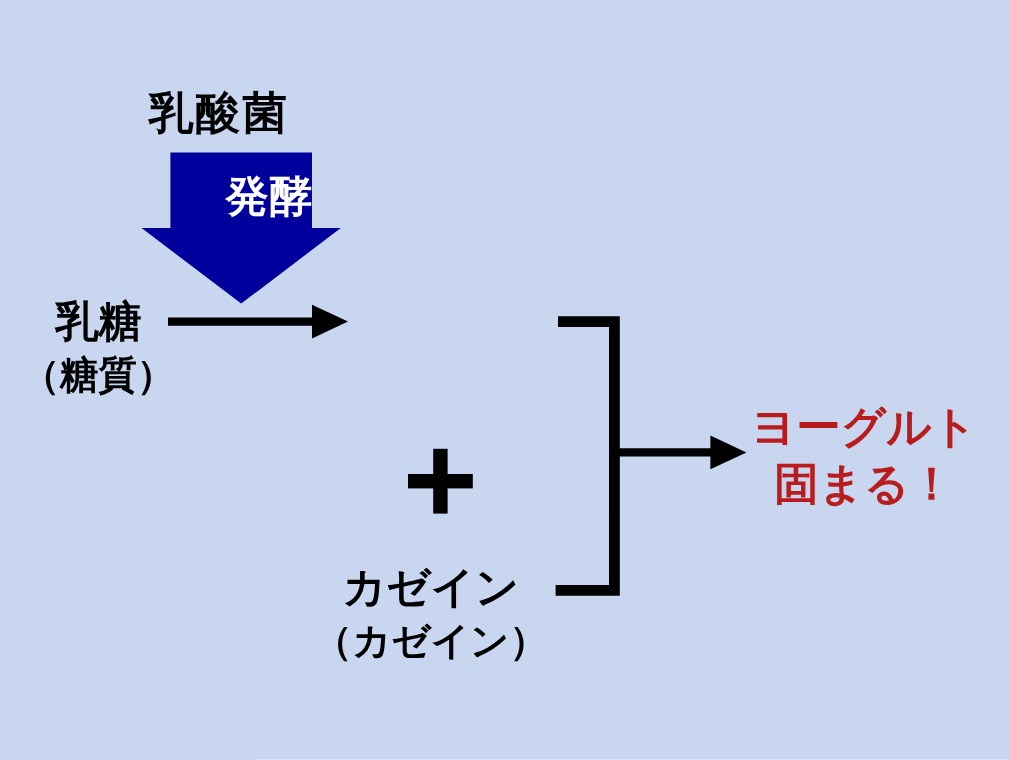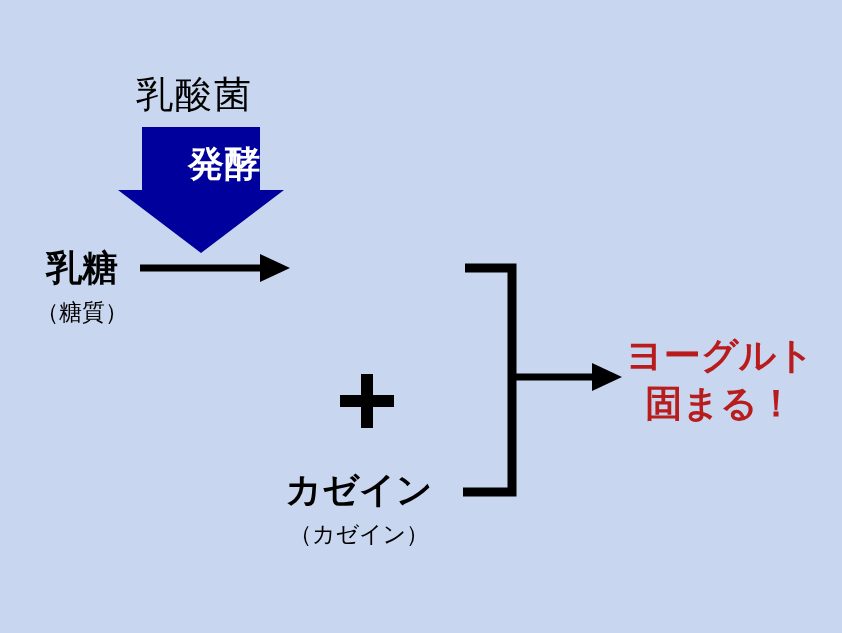--- a/index.html
+++ b/index.html
@@ -20,24 +20,24 @@
     left: 0;
     top: 0;
     width: 842px;
     height: 633px;
   }
   .label {
     position: absolute;
     white-space: nowrap;
   }
   .bacteria {
-    left: 136px;
+    left: 124px;
     top: 70px;
     font-size: 37px;
-    font-weight: 400;
+    font-weight: 700;
     letter-spacing: 2px;
   }
   .ferment {
     left: 142px;
     top: 140px;
     width: 118px;
     text-align: right;
     font-size: 36px;
     font-weight: 700;
     color: #FFFFFF;
@@ -45,22 +45,22 @@
   .col {
     position: absolute;
     text-align: center;
   }
   .col .main {
     font-size: 36px;
     font-weight: 700;
     line-height: 45px;
   }
   .col .sub {
-    font-size: 23px;
-    font-weight: 400;
+    font-size: 32px;
+    font-weight: 700;
     line-height: 45px;
   }
   .lactose-col { left: 7px;   top: 245px; width: 150px; }
   .lactic-col  { left: 288px; top: 247px; width: 145px; }
   .casein-col  { left: 233px; top: 467px; width: 252px; }
   .result-col {
     left: 612px;
     top: 332px;
     width: 216px;
     color: #b91c1c;

